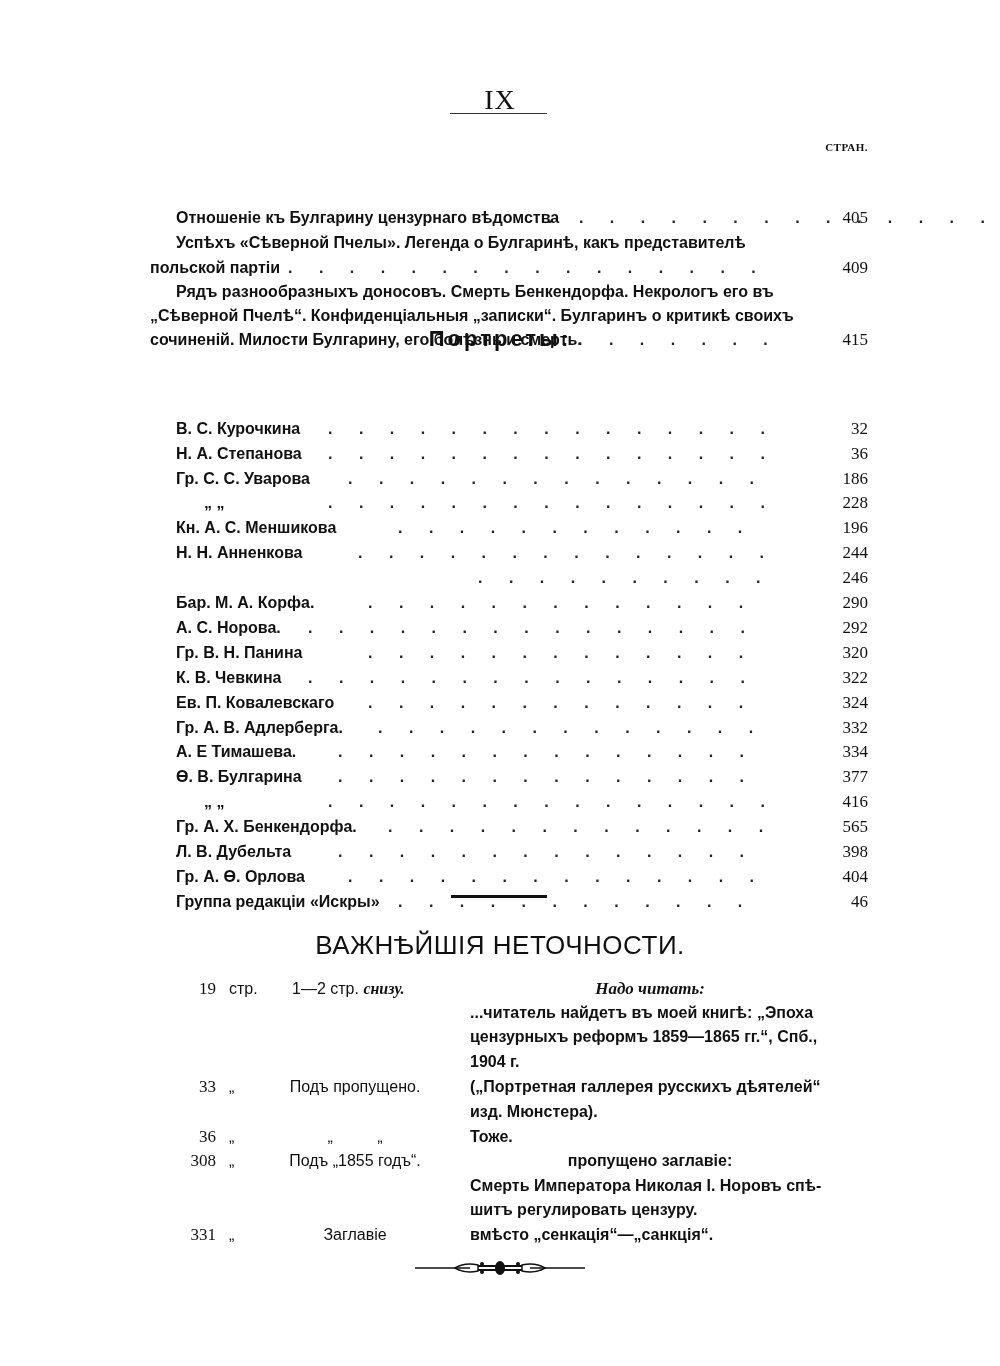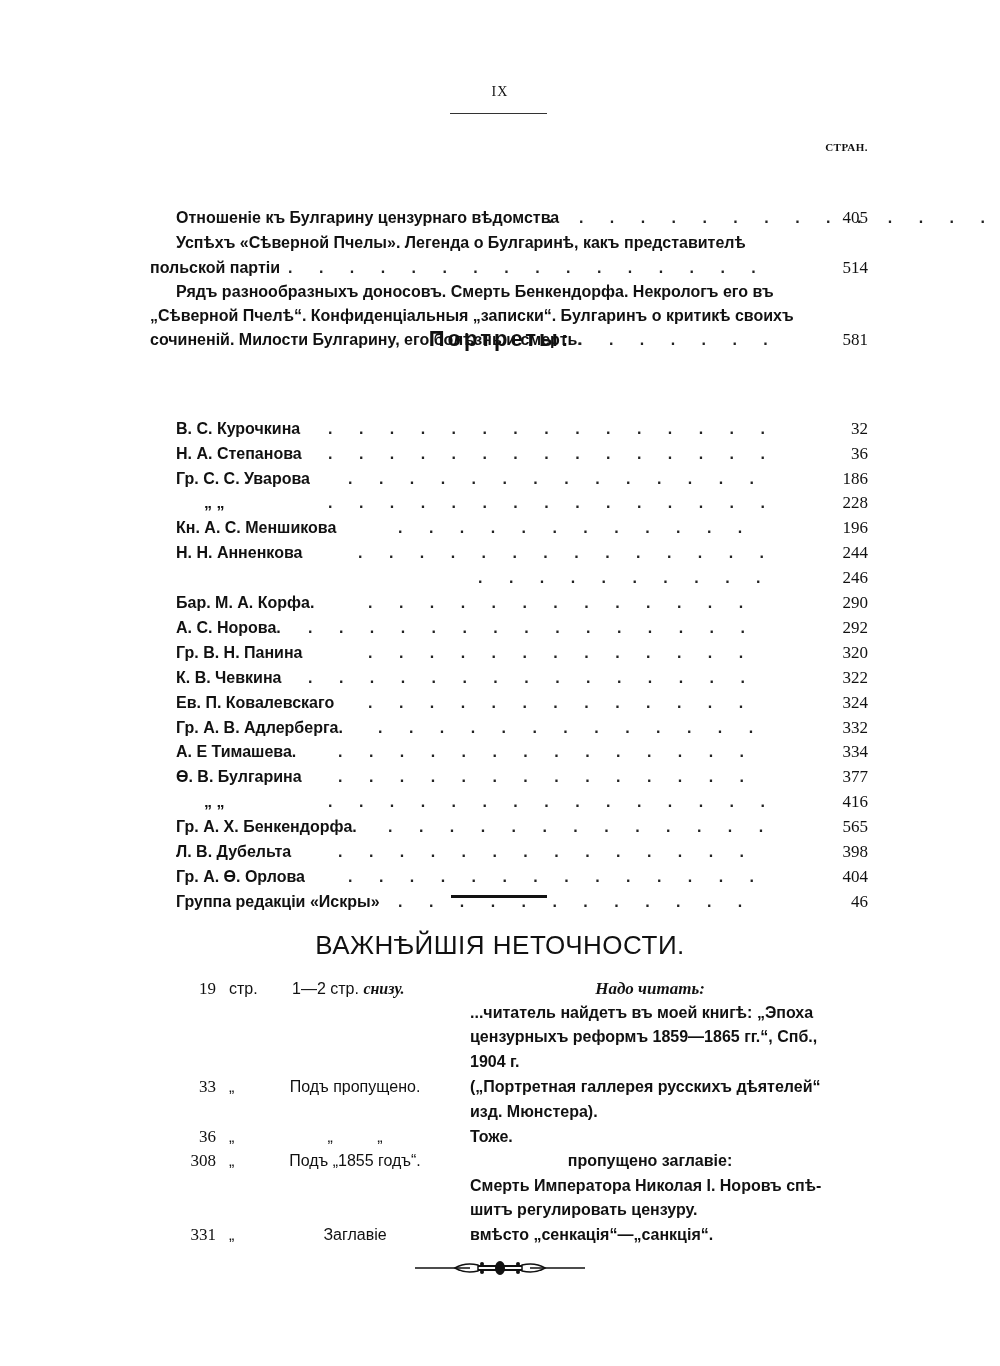--- a/index.html
+++ b/index.html
@@ -3,21 +3,21 @@
   <meta charset="utf-8">
   <style>
     html, body { margin: 0; padding: 0; background: #ffffff; }
     body {
       width: 1000px; height: 1366px; position: relative; overflow: hidden;
       font-family: "Liberation Serif", "DejaVu Serif", serif;
       color: #111;
     }
     .page-num {
       position: absolute; top: 84px; left: 0; width: 1000px; text-align: center;
-      font-size: 14px; letter-spacing: 1px;
+      font-size: 28px; letter-spacing: 1px;
     }
     .page-num-rule {
       position: absolute; top: 113px; left: 450px; width: 97px; height: 0;
       border-top: 1.5px solid #333;
     }
     .col-header {
       position: absolute; top: 141px; left: 800px; width: 68px; text-align: right;
       font-size: 11px; font-weight: bold; letter-spacing: 0.5px;
     }
     .row {
@@ -73,32 +73,32 @@
   <span class="txt" style="left:0;">Отношеніе къ Булгарину цензурнаго вѣдомства</span>
   <span class="dots" style="right:100px; width:220px;">. . . . . . . . . . . . . . . . . . . .</span>
   <span class="pg">405</span>
 </div>
 <div class="row" style="top:183px;">
   <span class="txt">Успѣхъ «Сѣверной Пчелы». Легенда о Булгаринѣ, какъ представителѣ</span>
 </div>
 <div class="row cont" style="top:208px;">
   <span class="txt">польской партіи</span>
   <span class="dots" style="right:100px; width:480px; overflow:hidden;">. . . . . . . . . . . . . . . . . . . .</span>
-  <span class="pg">514</span>
+  <span class="pg">409</span>
 </div>
 <div class="row" style="top:232px;">
   <span class="txt">Рядъ разнообразныхъ доносовъ. Смерть Бенкендорфа. Некрологъ его въ</span>
 </div>
 <div class="row cont" style="top:256px;">
   <span class="txt">„Сѣверной Пчелѣ“. Конфиденціальныя „записки“. Булгаринъ о критикѣ своихъ</span>
 </div>
 <div class="row cont" style="top:280px;">
   <span class="txt">сочиненій. Милости Булгарину, его болѣзнь и смерть.</span>
   <span class="dots" style="right:100px; width:190px; overflow:hidden;">. . . . . . . . . . . . . . . . . . . .</span>
-  <span class="pg">581</span>
+  <span class="pg">415</span>
 </div>
 
 <div class="heading-portraits">Портреты:</div>
 
 <div id="portraits">
   <div class="row" style="top:369px;">
       <span class="txt">В. С. Курочкина</span>
       <span class="dots" style="width:440px;overflow:hidden;">. . . . . . . . . . . . . . . . . . . .</span>
       <span class="pg">32</span>
     </div>

